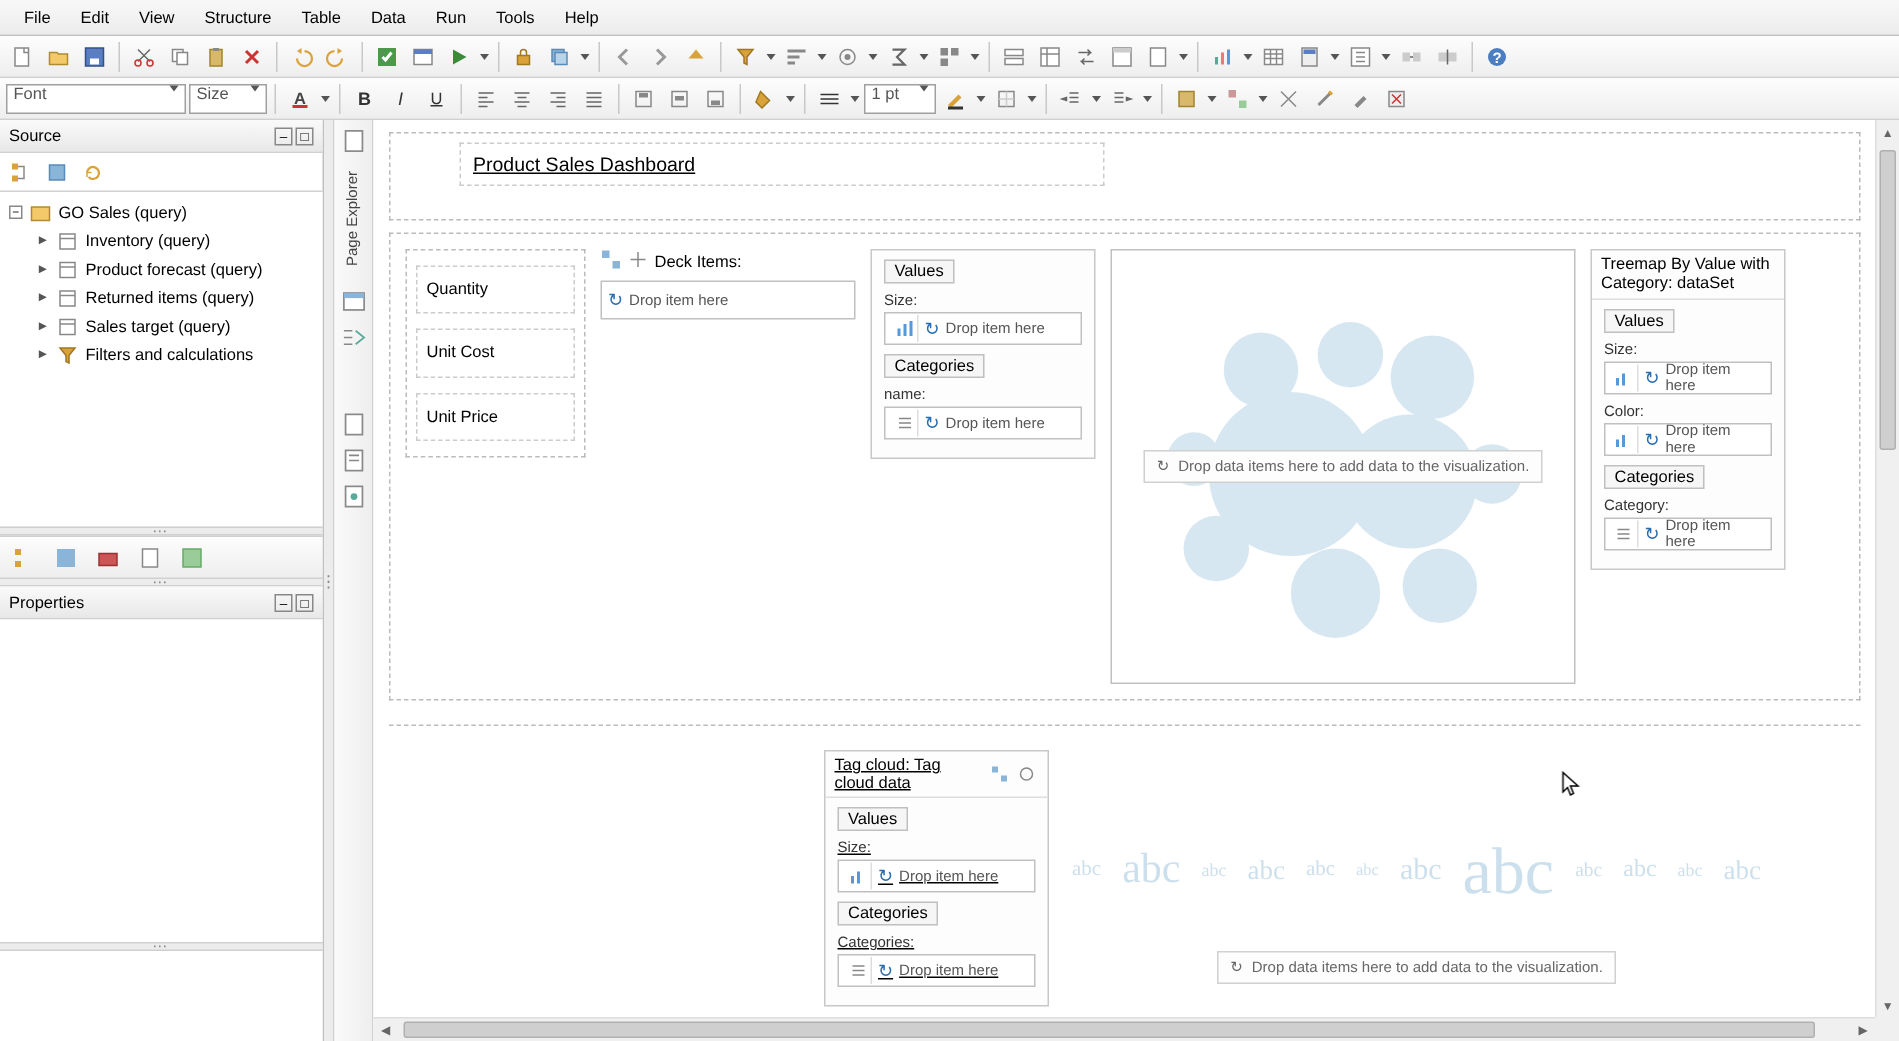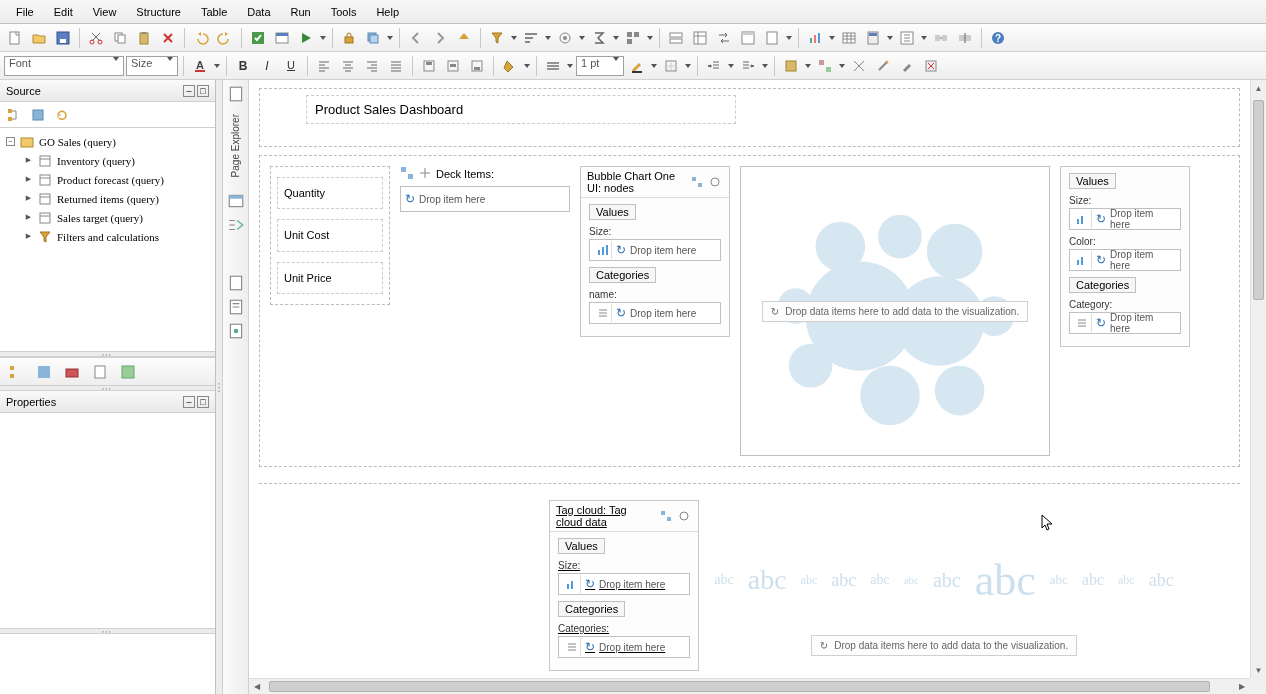--- a/index.html
+++ b/index.html
@@ -24,21 +24,21 @@
 
 .main { display: flex; height: calc(694px - 24px - 28px - 28px); }
 
 
 .leftpane { width: 216px; border-right: 1px solid #c0c0c0; display: flex; flex-direction: column; background: #fff;}
 .panehdr { background: linear-gradient(#fafafa,#e8e8e8); border-bottom: 1px solid #d0d0d0; height: 22px; display: flex; align-items: center; padding: 0 6px; font-size: 11px;}
 .panehdr .ctrls { margin-left: auto; display:flex; gap:2px;}
 .panehdr .ctrls span { width:12px; height:12px; border:1px solid #888; font-size:9px; display:flex; align-items:center; justify-content:center; cursor:default;}
 .leftbar { border-bottom: 1px solid #d0d0d0; height: 26px; display: flex; align-items: center; padding: 0 4px; gap:4px;}
 .leftbar .tbtn { width:20px; height:20px;}
-.tree { flex:1; overflow:auto; padding: 4px 2px; background:#fff; font-size:11px;font-family:Liberation Serif, serif;}
+.tree { flex:1; overflow:auto; padding: 4px 2px; background:#fff; font-size:11px;}
 .tree-row { display:flex; align-items:center; height:19px; padding-left:4px; white-space:nowrap; cursor:default;}
 .twisty { width:9px; height:9px; border:1px solid #888; margin-right:4px; display:flex; align-items:center; justify-content:center; font-size:8px; line-height:1;}
 .twisty.minus::before{content:'−';}
 .twisty.plus::before{content:'▶'; border:none; font-size:7px; color:#555;}
 .tree-row.child { padding-left: 22px;}
 .tree-row.child .twisty{ border:none;}
 .ticon { width:16px; height:16px; margin-right:4px; display:flex; align-items:center; justify-content:center;}
 .ticon svg{width:14px;height:14px;}
 .splith { height:6px; background:#ececec; border-top:1px solid #d0d0d0; border-bottom:1px solid #d0d0d0; cursor:row-resize; display:flex; align-items:center; justify-content:center;}
 .splith::after{content:'⋯'; color:#888; font-size:10px; letter-spacing:2px;}
@@ -658,21 +658,21 @@
     <div class="ebtn">
         <svg viewBox="0 0 16 16">
           <rect x="3" y="2" width="10" height="12" fill="#fff" stroke="#888"></rect>
           <circle cx="8" cy="8" r="2" fill="#5a9"></circle>
         </svg>
       </div>
   </div>
 
   <div class="canvas-wrap">
     <div class="canvas">
-      <div class="dashed-outer" style="padding:6px 6px 12px;">
+      <div class="dashed-outer" style="padding:6px 6px 12px;text-decoration:underline;">
         <div class="titleblock">
           <span>Product Sales Dashboard</span>
         </div>
       </div>
 
       <div class="dashed-outer" style="padding:10px; margin-top:8px;">
         <div class="row">
 
           <div class="fieldbox">
             <div class="fieldcell"><span>Quantity</span></div>
@@ -691,36 +691,20 @@
                   </svg></span>
               <span>Deck Items:</span>
             </div>
             <div class="dropzone" style="height:26px">
               <span class="darr">↻</span>
               <span>Drop item here</span>
             </div>
           </div>
 
           <div class="widget" style="width:150px">
-            <div class="widget-hdr">
-              <span>Bubble Chart One UI: nodes</span>
-              <div class="wicons">
-                <span class="wi">
-                    <svg width="12" height="12" viewBox="0 0 12 12">
-                      <rect x="1" y="1" width="4" height="4" fill="#8ab4d8"></rect>
-                      <rect x="7" y="7" width="4" height="4" fill="#8ab4d8"></rect>
-                    </svg>
-                  </span>
-                <span class="wi">
-                    <svg width="12" height="12" viewBox="0 0 12 12">
-                      <circle cx="6" cy="6" r="4" fill="none" stroke="#888"></circle>
-                    </svg>
-                  </span>
-              </div>
-            </div>
             <div class="widget-body">
               <div class="sect-label">Values</div>
               <div class="sublabel">Size:</div>
               <div class="dropzone">
                 <span class="dico">
                     <svg width="12" height="12" viewBox="0 0 12 12">
                       <rect x="1" y="6" width="2" height="5" fill="#59d"></rect>
                       <rect x="5" y="3" width="2" height="8" fill="#59d"></rect>
                       <rect x="9" y="1" width="2" height="10" fill="#59d"></rect>
                     </svg>
@@ -755,20 +739,23 @@
               <circle cx="255" cy="150" r="20"></circle>
                 <circle cx="55" cy="140" r="18"></circle>
             </svg>
             <div class="hint">
               <span class="darr">↻</span>
               <span>Drop data items here to add data to the visualization.</span>
             </div>
           </div>
 
           <div class="widget" style="width:130px; overflow:hidden">
+            <div class="widget-hdr">
+              <span style="white-space:normal; line-height:1.2;">Treemap By Value with Category: dataSet</span>
+            </div>
             <div class="widget-body">
               <div class="sect-label">Values</div>
               <div class="sublabel">Size:</div>
               <div class="dropzone">
                 <span class="dico">
                     <svg width="12" height="12" viewBox="0 0 12 12">
                       <rect x="1" y="6" width="2" height="5" fill="#59d"></rect>
                       <rect x="5" y="3" width="2" height="8" fill="#59d"></rect>
                     </svg>
                   </span>

